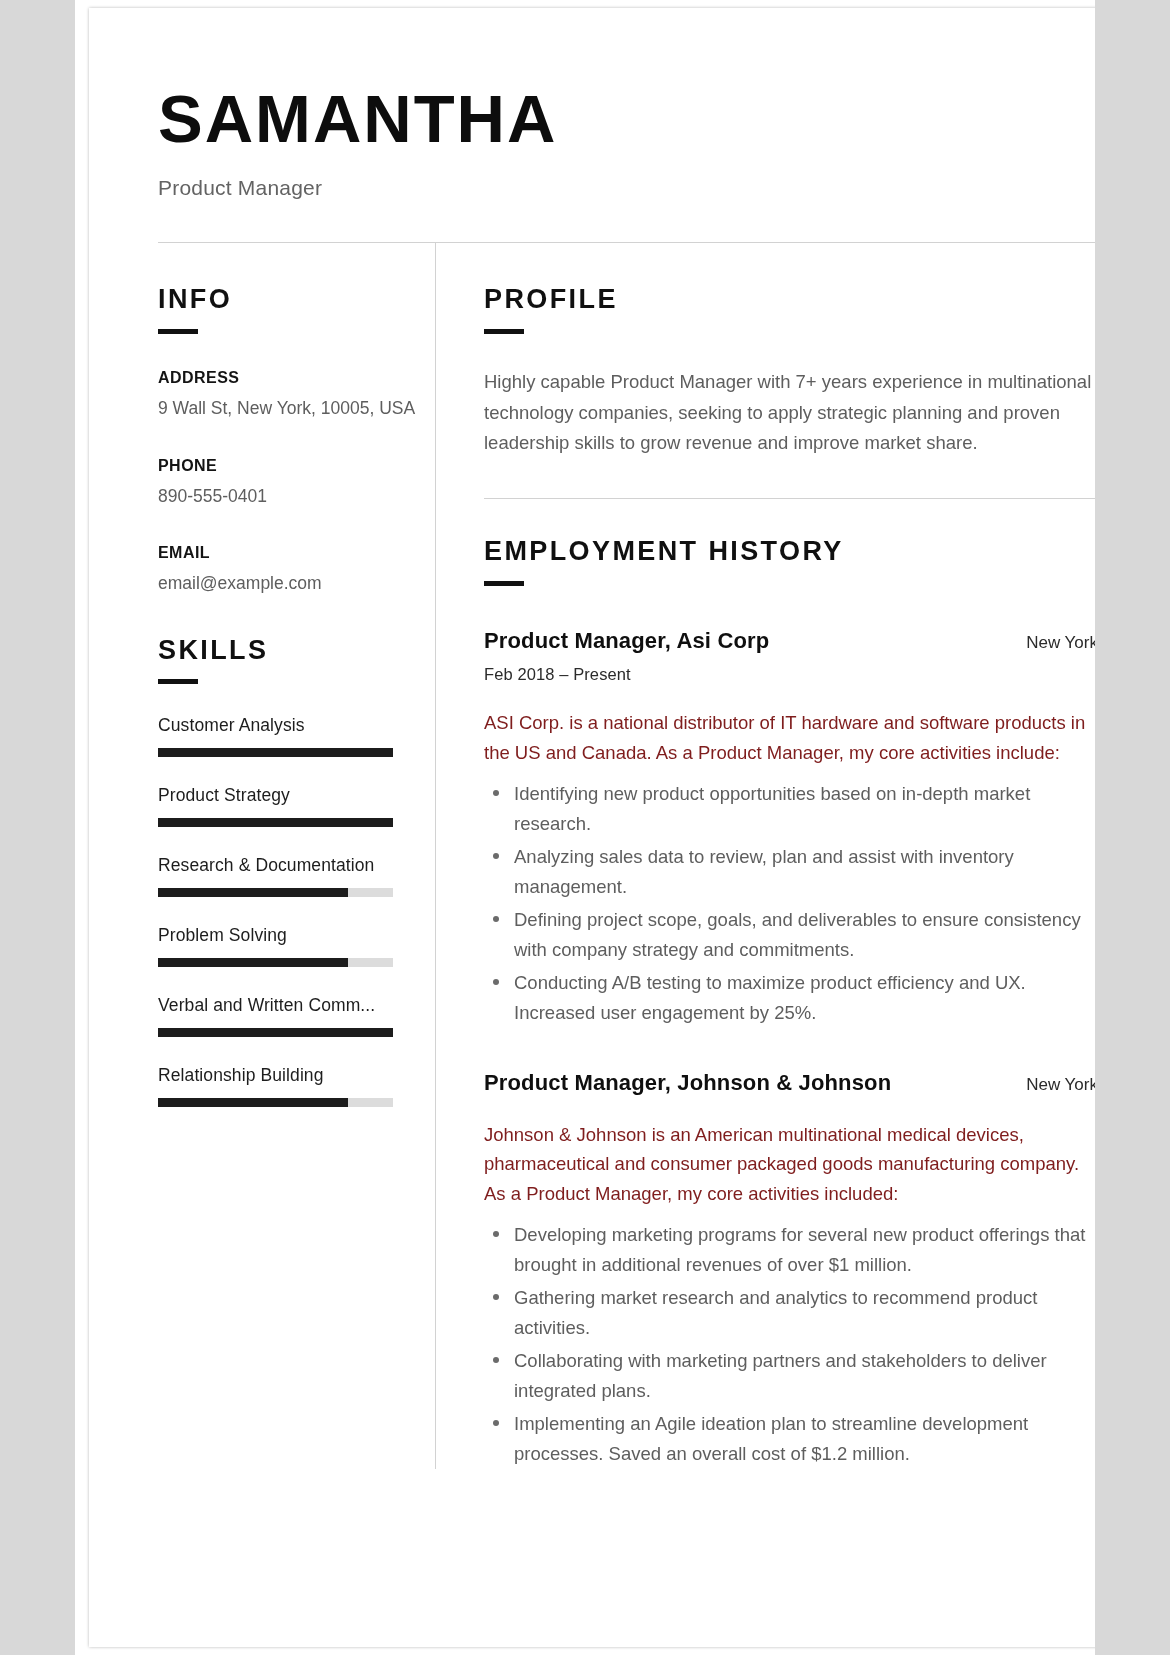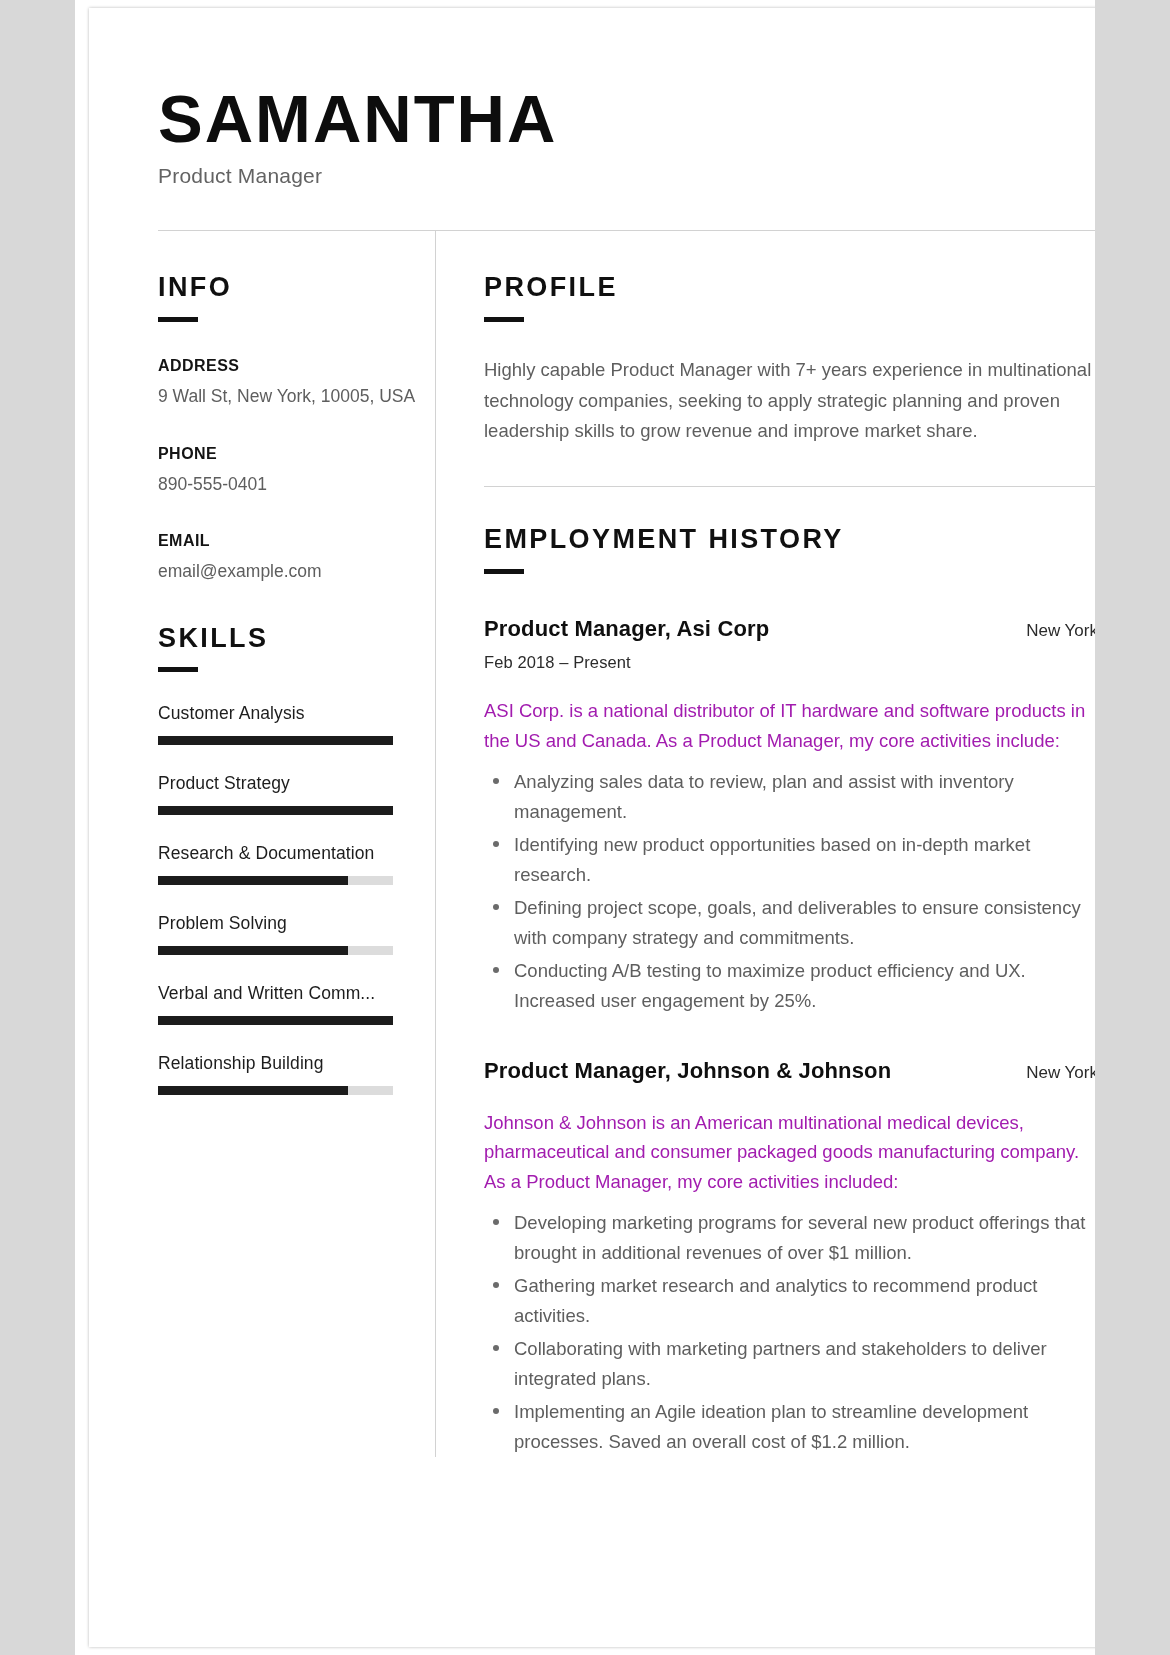--- a/index.html
+++ b/index.html
@@ -42,21 +42,21 @@
     font-size: 67px;
     font-weight: bold;
     letter-spacing: 2.0px;
     line-height: 0.99;
     color: #0d0d0d;
     margin: 0;
     text-transform: uppercase;
   }
   .name .line { display: block; }
   .job-title {
-    margin-top: 12px;
+    margin-top: 24px;
     font-size: 21px;
     color: #636363;
     letter-spacing: 0.2px;
   }
   .head-rule {
     margin-top: 42px;
     border-top: 1px solid #d2d2d2;
     width: 940px;
   }
 
@@ -176,21 +176,21 @@
   }
   .job-dates {
     margin-top: 11px;
     font-size: 16.5px;
     color: #2b2b2b;
     letter-spacing: 0.1px;
   }
   .job-desc {
     margin-top: 24px;
     font-size: 18.5px;
-    color: #a21caf;
+    color: #7f1d1d;
     line-height: 1.62;
   }
   ul.bullets {
     margin: 11px 0 0 0;
     padding: 0 0 0 30px;
     list-style: none;
   }
   ul.bullets li {
     position: relative;
     font-size: 18.5px;
@@ -311,22 +311,22 @@
             <div class="sec-underline"></div>
             <div id="jobs-list">
                 <div class="job">
                   <div class="job-row">
                     <div class="job-role">Product Manager, Asi Corp</div>
                     <div class="job-loc">New York</div>
                   </div>
                   <div class="job-dates">Feb 2018 – Present</div>
                   <div class="job-desc">ASI Corp. is a national distributor of IT hardware and software products in the US and Canada. As a Product Manager, my core activities include:</div>
                   <ul class="bullets">
+                    <li>Identifying new product opportunities based on in-depth market research.</li>
                     <li>Analyzing sales data to review, plan and assist with inventory management.</li>
-                    <li>Identifying new product opportunities based on in-depth market research.</li>
                     <li>Defining project scope, goals, and deliverables to ensure consistency with company strategy and commitments.</li>
                     <li>Conducting A/B testing to maximize product efficiency and UX. Increased user engagement by 25%.</li>
                   </ul>
                 </div>
                 <div class="job">
                   <div class="job-row">
                     <div class="job-role">Product Manager, Johnson &amp; Johnson</div>
                     <div class="job-loc">New York</div>
                   </div>
                   <div class="job-desc">Johnson &amp; Johnson is an American multinational medical devices, pharmaceutical and consumer packaged goods manufacturing company. As a Product Manager, my core activities included:</div>

